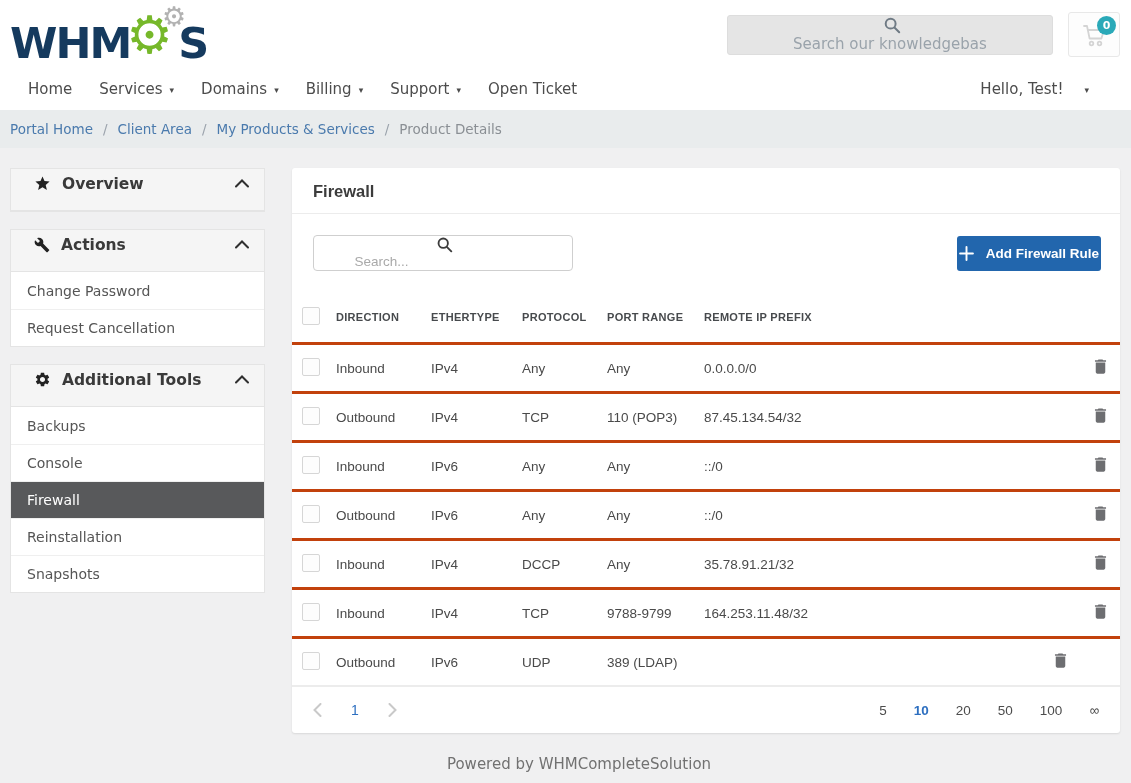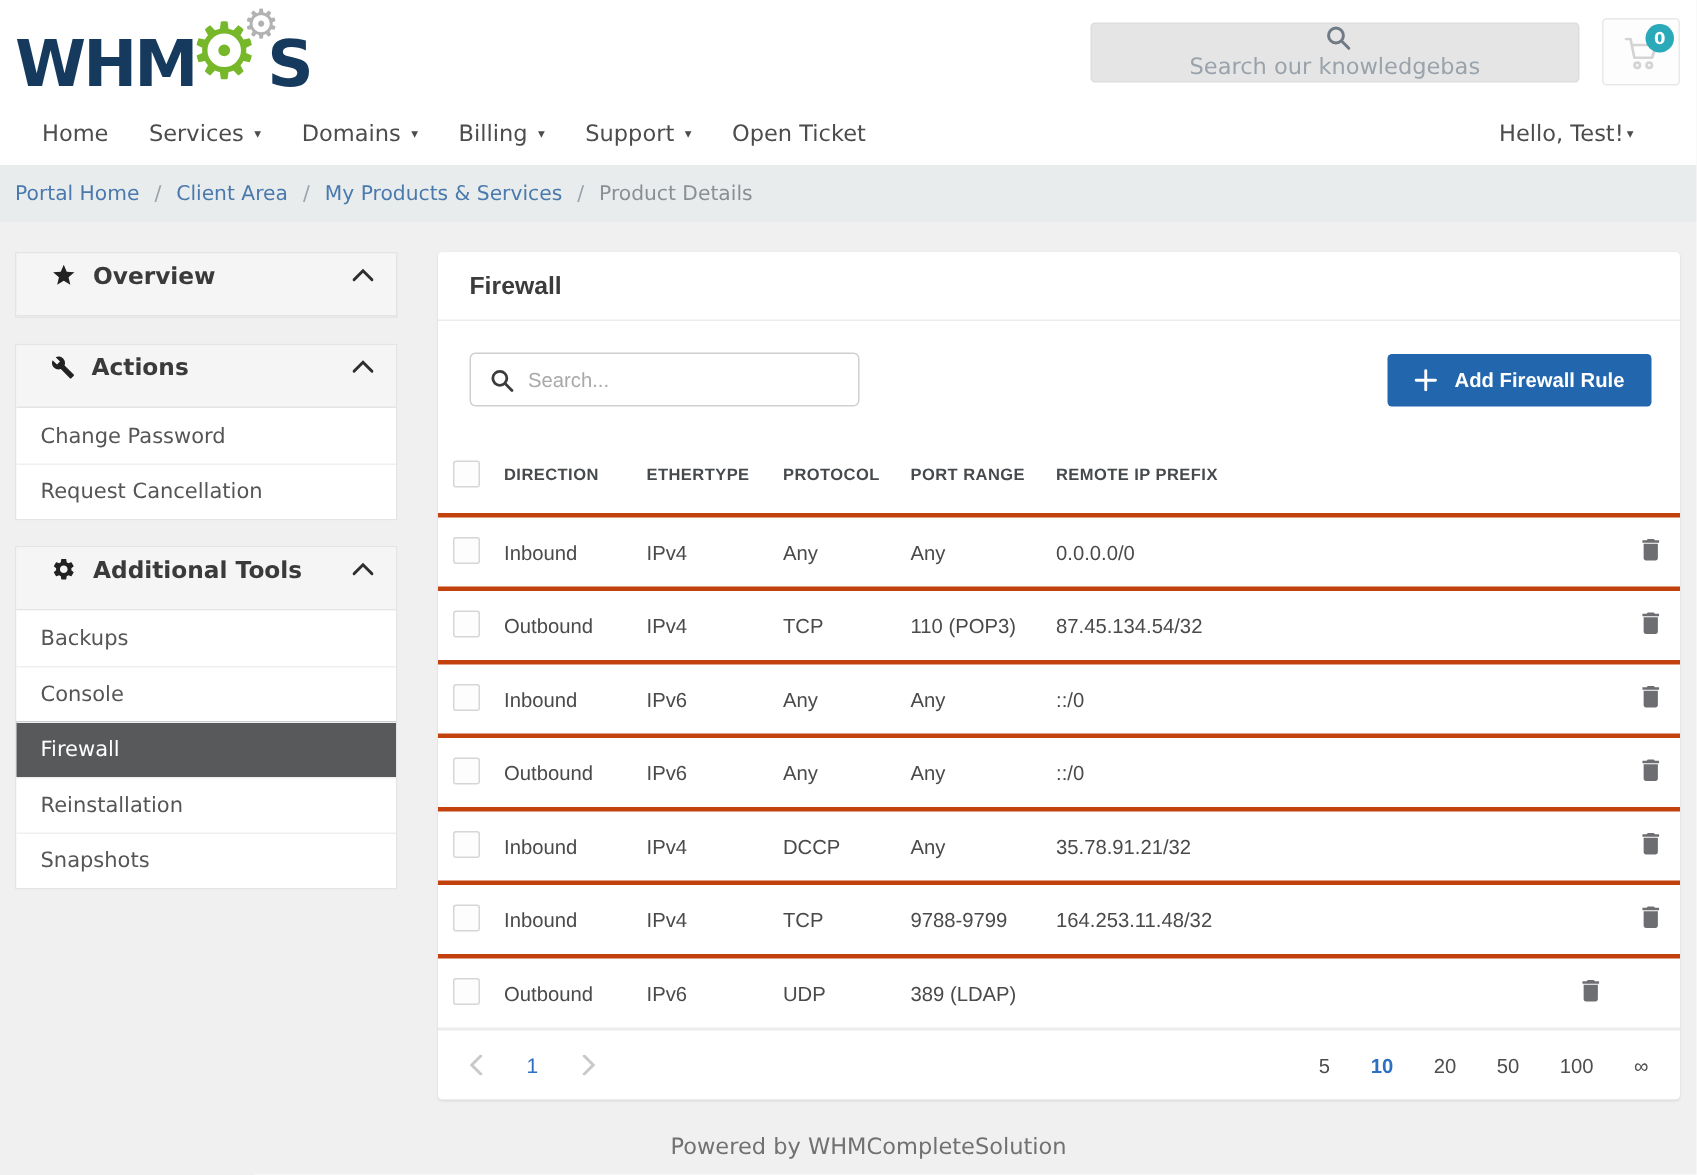--- a/index.html
+++ b/index.html
@@ -24,21 +24,21 @@
   .kb-search input::placeholder { color:#9aa3ab; }
   .cart-btn { position:absolute; left:1068px; top:12px; width:52px; height:45px;
     border:1px solid #e8e8e8; border-radius:3px; background:#fdfdfd; cursor:pointer; }
   .cart-btn svg { position:absolute; left:14px; top:12px; }
   .cart-badge { position:absolute; right:3px; top:3px; width:19px; height:19px; border-radius:50%;
     background:#2aa9b8; color:#fff; font-size:11px; font-weight:bold; text-align:center; line-height:19px; }
   .main-nav { position:absolute; left:28px; top:80px; display:flex; gap:27px;
     font-size:15px; color:#4c4c4c; }
   .nav-item { display:flex; align-items:center; gap:7px; cursor:pointer; }
   .nav-caret { font-size:9px; color:#4c4c4c; padding-top:2px; }
-  .account { position:absolute; right:42px; top:80px; display:flex; align-items:center; gap:2px;
+  .account { position:absolute; right:42px; top:80px; display:flex; align-items:center; gap:21px;
     font-size:15px; color:#4c4c4c; cursor:pointer; }
   
   .breadcrumb { height:38px; background:#e9eced; display:flex; align-items:center;
     padding-left:10px; font-size:13.5px; gap:10px; }
   .bc-link { color:#4a7aad; cursor:pointer; }
   .bc-sep { color:#9aa2ab; }
   .bc-current { color:#8a8f94; }
   
   .content { display:flex; padding:20px 11px 0 10px; gap:27px; align-items:flex-start; }
   
@@ -51,28 +51,28 @@
     font-size:14px; color:#555; background:#fff; cursor:pointer; }
   .side-item + .side-item { border-top:1px solid #efefef; }
   .side-item.active { background:#58595b; color:#ffffff; }
   
   .main-panel { flex:1; background:#fff; border-radius:3px; box-shadow:0 1px 2px rgba(0,0,0,0.10);
     font-family:"Liberation Sans",sans-serif; }
   .panel-title { height:46px; line-height:46px; padding-left:21px; font-size:16.5px;
     font-weight:bold; color:#3c3c3c; border-bottom:1px solid #ececec; }
   .toolbar { position:relative; height:78px; }
   .tb-search { position:absolute; left:21px; top:21px; width:260px; height:36px;
-    border:1px solid #cfcfcf; border-radius:4px; background:#fff; display:flex; align-items:center; }
+    border:1px solid #cfcfcf; border-radius:4px; background:#fff; display:flex; align-items:center;flex-direction:column; }
   .tb-search svg { margin:0 9px 0 12px; flex:none; }
   .tb-search input { border:none; outline:none; flex:1; font-size:13.5px; color:#555;
     font-family:"Liberation Sans",sans-serif; }
   .tb-search input::placeholder { color:#a9a9a9; }
   .add-btn { position:absolute; right:19px; top:22px; height:35px; background:#2266ad; color:#fff;
     border:none; border-radius:3px; font-size:13.5px; font-weight:bold; display:flex; align-items:center;
-    gap:12px; padding:0 18px; font-family:"Liberation Sans",sans-serif; cursor:pointer; }
+    gap:12px; padding:0 2px; font-family:"Liberation Sans",sans-serif; cursor:pointer; }
   
   .grid-row { display:grid; grid-template-columns:34px 95px 91px 85px 97px 1fr 40px;
     align-items:center; padding:0 10px; }
   .thead { height:50px; font-size:11px; font-weight:bold; color:#474a4d; letter-spacing:0.3px; }
   .trow { height:49px; border-top:3px solid #c2410c; font-size:13.5px; color:#4a4a4a; }
   .cb { width:18px; height:18px; border:1px solid #d6d6d6; border-radius:2px; display:inline-block;
     background:#fdfdfd; cursor:pointer; }
   .cell-actions { text-align:right; }
   .trash { cursor:pointer; }
   

